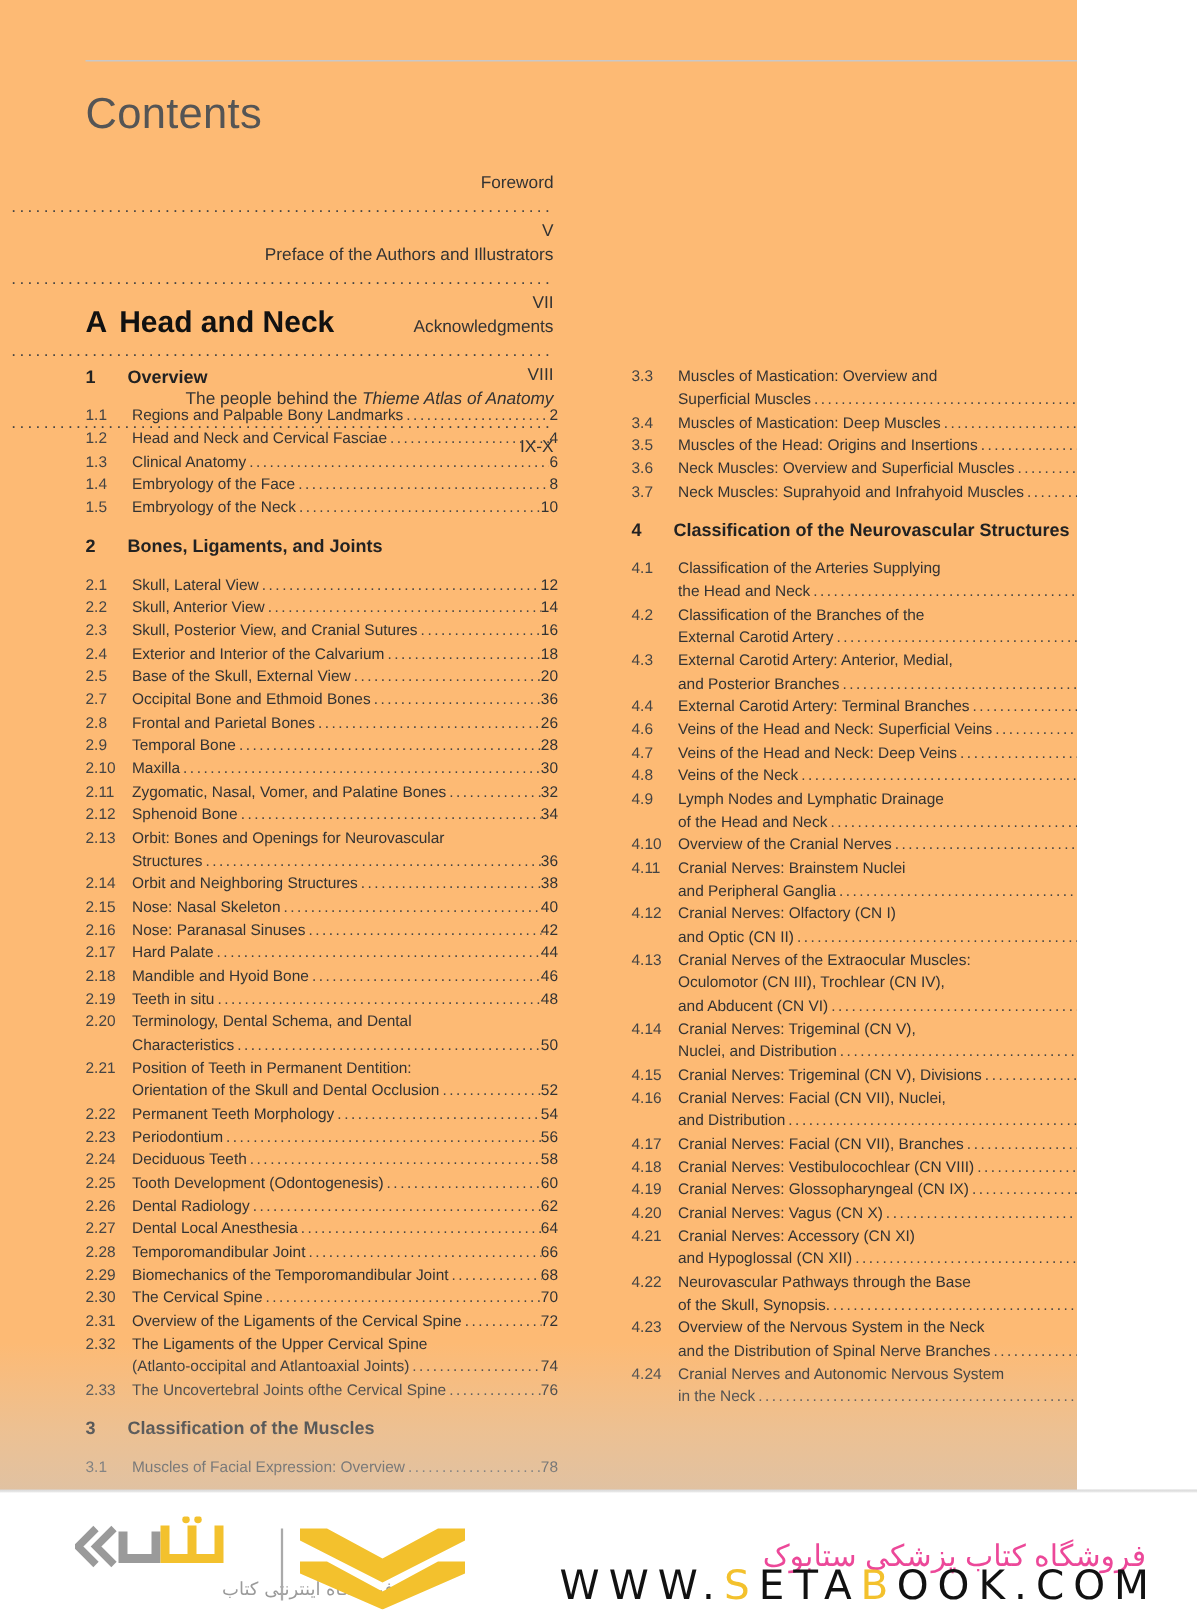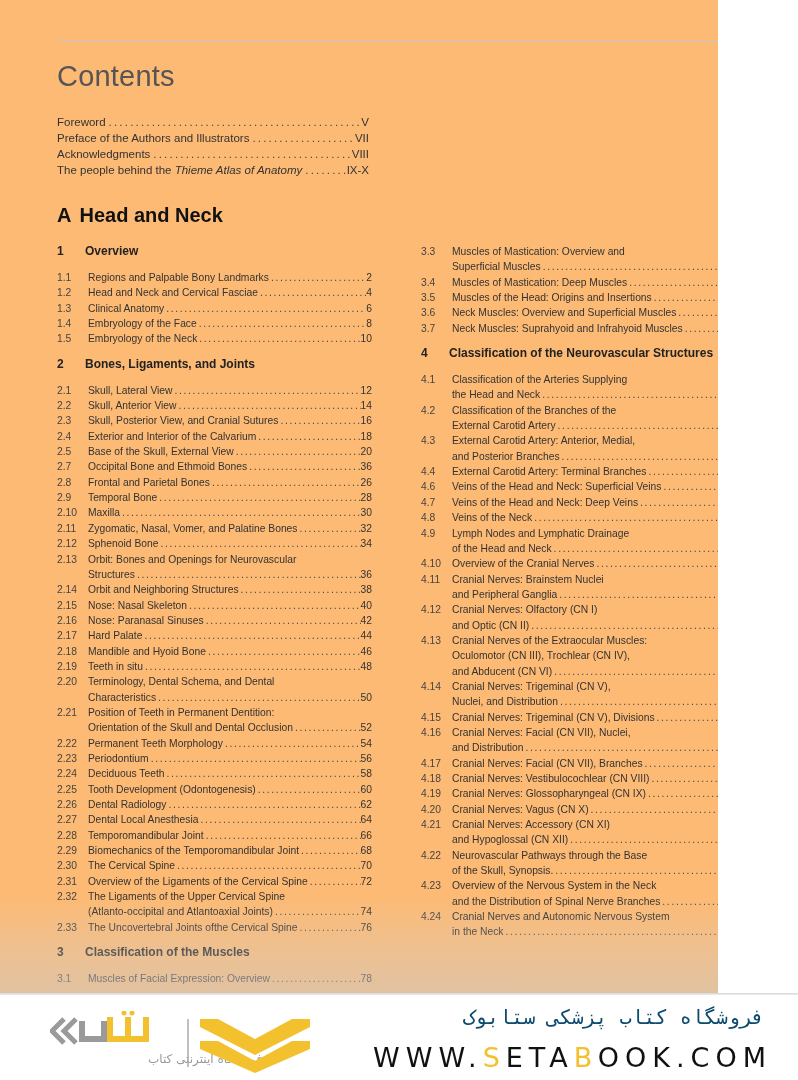--- a/index.html
+++ b/index.html
@@ -11,21 +11,21 @@
     background: linear-gradient(to bottom, rgba(200,200,200,0) 0%, rgba(205,205,205,0.35) 60%, rgba(200,200,200,0.55) 100%);
     pointer-events: none; }
   .page-shadow { position: absolute; left: 0; top: 993px; width: 798px; height: 4px; background: linear-gradient(#d8d8d8,#fff); }
 
   .top-rule { position: absolute; left: 57px; top: 40px; width: 690px; height: 1px; background: #c8c8c8; }
   .corner-tab { position: absolute; left: 748px; top: 0; width: 50px; height: 41px; background: #7f88b9; }
 
   .contents-title { position: absolute; left: 57px; top: 60px; font-size: 29px; color: #555; font-weight: normal; letter-spacing: 0.2px; }
 
   .front { position: absolute; left: 57px; top: 114px; width: 312px; font-size: 11.5px; color: #333; line-height: 16px; }
-  .front .row { display: flex; align-items: flex-end; white-space: nowrap; }
+  .front .row { display: flex; align-items: flex-end; white-space: nowrap; flex-direction: column; }
   .front .row .t { flex: 0 0 auto; }
   .front .row .d { flex: 1 1 auto; overflow: hidden; color: #444; letter-spacing: 1.5px; padding: 0 3px; }
   .front .row .d::before { content: ". . . . . . . . . . . . . . . . . . . . . . . . . . . . . . . . . . . . . . . . . . . . . . . . . . . . . . . . . . . . . . . . . . ."; letter-spacing: -0.5px; }
   .front .row .p { flex: 0 0 auto; }
   .front em { font-style: italic; }
 
   .part-title { position: absolute; left: 57px; top: 204px; font-size: 20px; font-weight: bold; color: #111; text-align: right; }
   .part-title .letter { margin-right: 8px; }
 
   .col { position: absolute; width: 315px; font-size: 10.3px; color: #333; }
@@ -42,21 +42,21 @@
   .entry .line1 { white-space: nowrap; }
   .entry .last { display: flex; align-items: baseline; white-space: nowrap; }
   .entry .last .t { flex: 0 0 auto; }
   .entry .last .d { flex: 1 1 auto; overflow: hidden; color: #444; padding: 0 2px; }
   .entry .last .d::before { content: ". . . . . . . . . . . . . . . . . . . . . . . . . . . . . . . . . . . . . . . . . . . . . . . . . . . . . . . . . . . . . . . . . . . . . . . . ."; letter-spacing: -0.6px; }
   .entry .last .p { flex: 0 0 auto; }
 
   
   .banner { position: absolute; left: 0; top: 995px; width: 798px; height: 85px; background: #fff; }
   .logo { position: absolute; left: 50px; top: 16px; width: 260px; height: 62px; }
-  .shop-fa { position: absolute; right: 34px; top: 10px; font-size: 20px; color: #0c4a6e; direction: rtl; font-family: Liberation Mono, monospace; }
+  .shop-fa { position: absolute; right: 34px; top: 30px; font-size: 20px; color: #ec4899; direction: rtl; font-family: Liberation Sans, sans-serif; }
   .shop-url { position: absolute; right: 26px; top: 47px; font-size: 27px; letter-spacing: 6px; color: #111; font-family: "DejaVu Sans", sans-serif; }
   .shop-url .hl { color: #f3c12d; }
 </style>
 </head>
 <body>
 
 <div class="page">
   <div class="top-rule"></div>
   <div class="corner-tab"></div>
 

